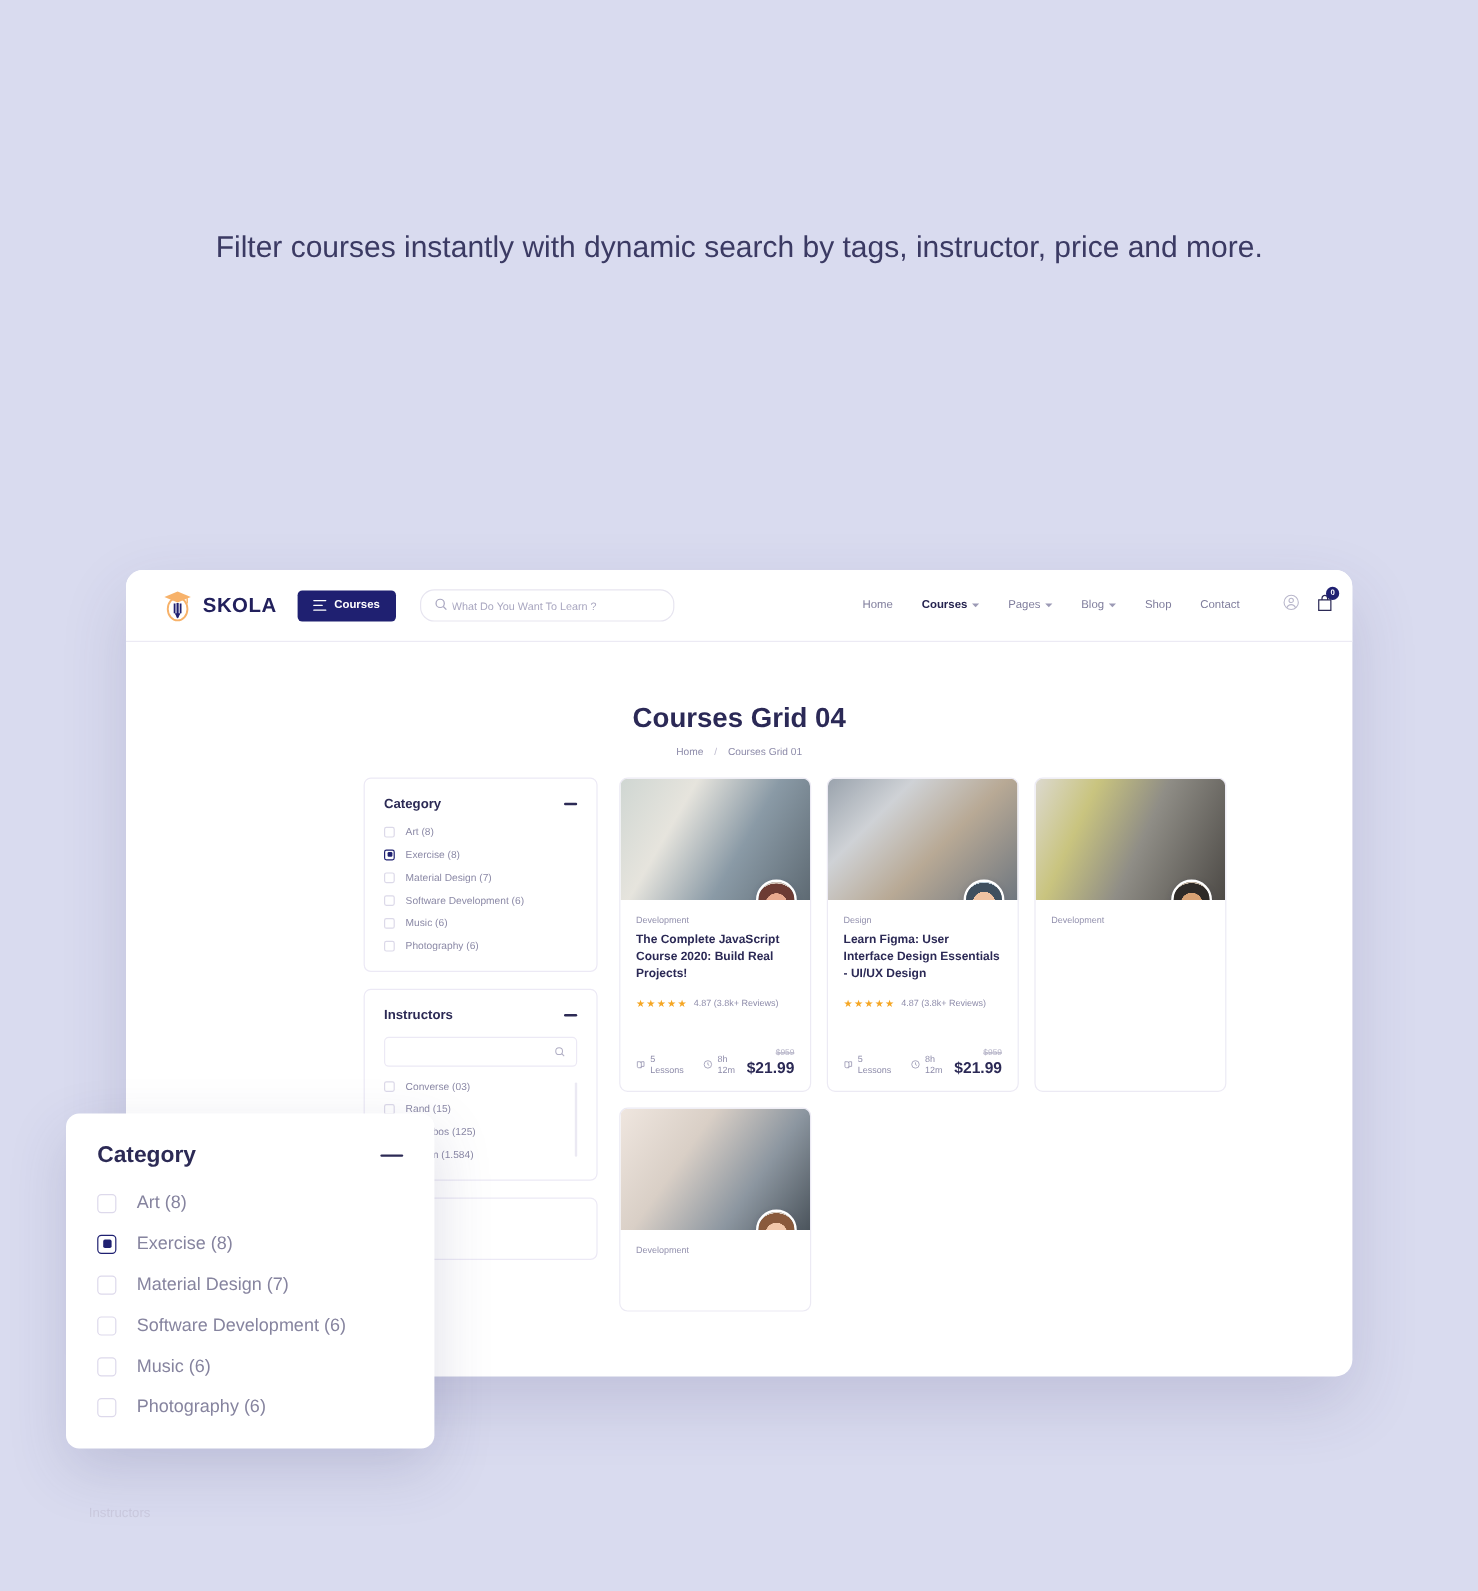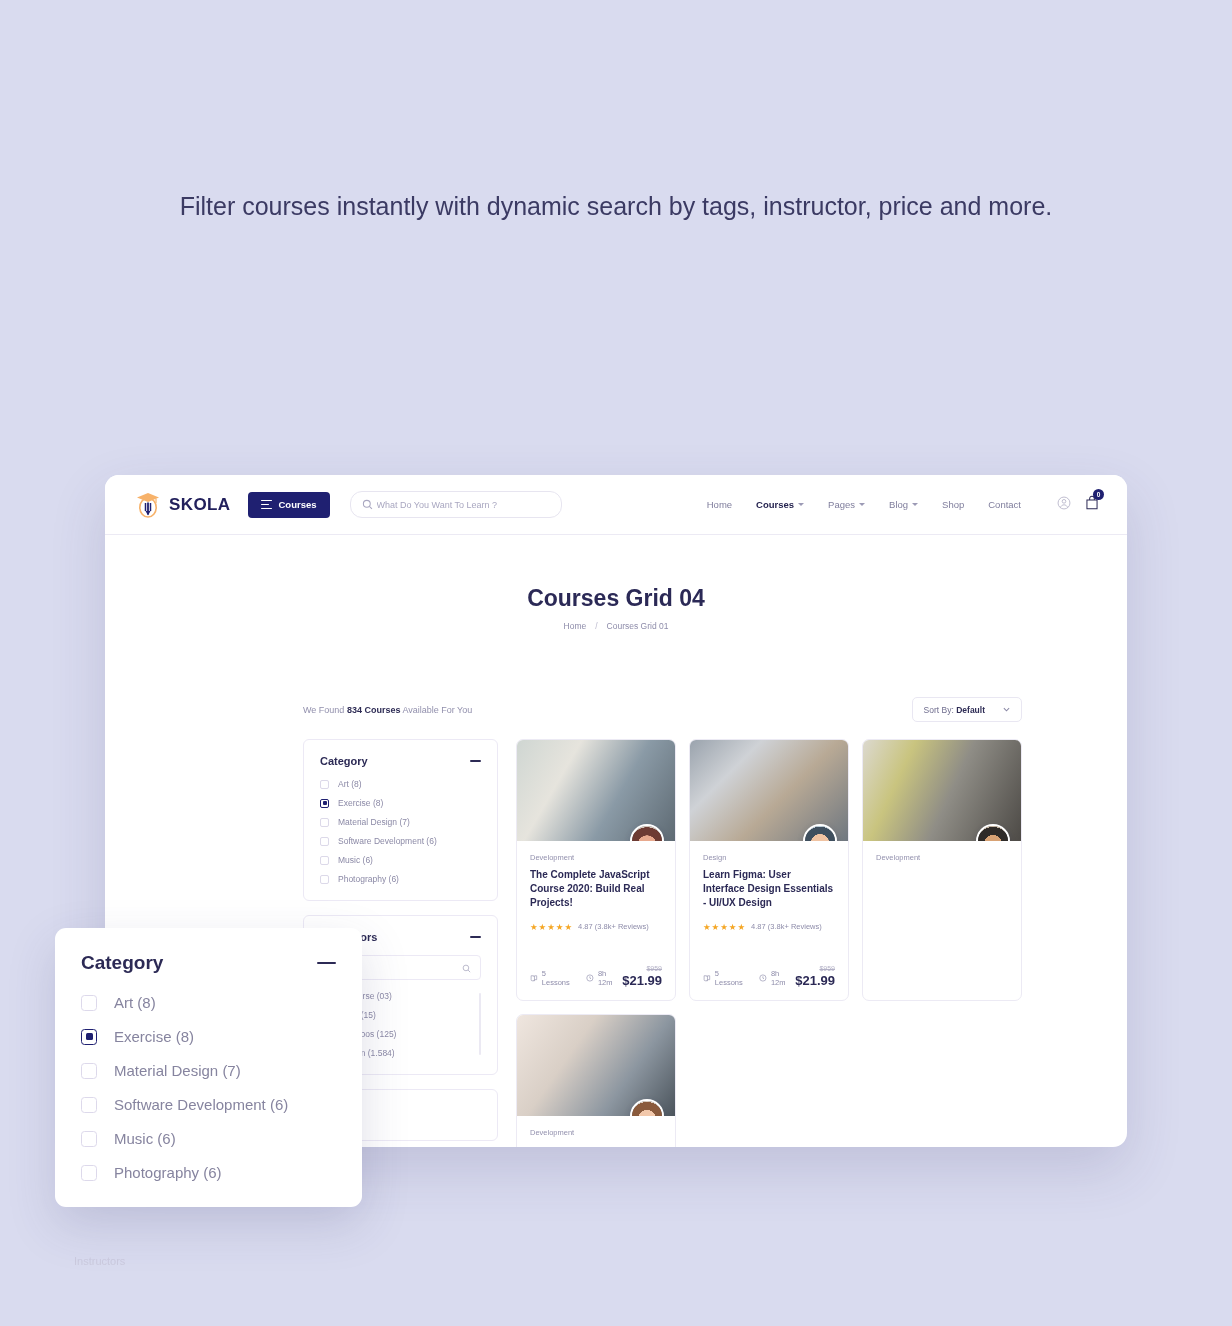--- a/index.html
+++ b/index.html
@@ -42,21 +42,21 @@
     border-radius: 14px;
     overflow: hidden;
     box-shadow: 0 22px 55px rgba(60,58,110,.16);
   }
 
   
   .site-header {
     height: 60px;
     display: flex;
     align-items: center;
-    padding: 0 28px 0 30px;
+    padding: 0 16px 0 30px;
     border-bottom: 1px solid #eceaf4;
     background: #fff;
   }
   .logo-wrap { display: flex; align-items: center; gap: 8px; }
   .logo-mark { width: 26px; height: 30px; display: block; }
   .logo-text {
     font-size: 17px; font-weight: 800; color: #22205c;
     letter-spacing: .4px;
   }
   .courses-btn {
@@ -323,36 +323,20 @@
   </div>
 
   <div class="page">
     <div class="page-title">Courses Grid 04</div>
     <div class="crumbs">
       <span class="crumb-link">Home</span>
       <span class="sep">/</span>
       <span>Courses Grid 01</span>
     </div>
 
-    <div class="result-bar">
-      <div class="result-text">
-        <span>We Found</span>
-        <b>834 Courses</b>
-        <span>Available For You</span>
-      </div>
-      <div class="sortby">
-        <span>
-          <span>Sort By:</span>
-          <b>Default</b>
-        </span>
-        <svg width="7" height="5" viewBox="0 0 8 5" fill="none" stroke="#8b89a6" stroke-width="1.2">
-            <path d="M1 1 L4 4 L7 1"></path>
-          </svg>
-      </div>
-    </div>
 
     <div class="content">
 
       <aside class="sidebar">
 
         <div class="panel">
           <div class="panel-head">
             <span class="panel-title">Category</span>
             <span class="minus"></span>
           </div>

